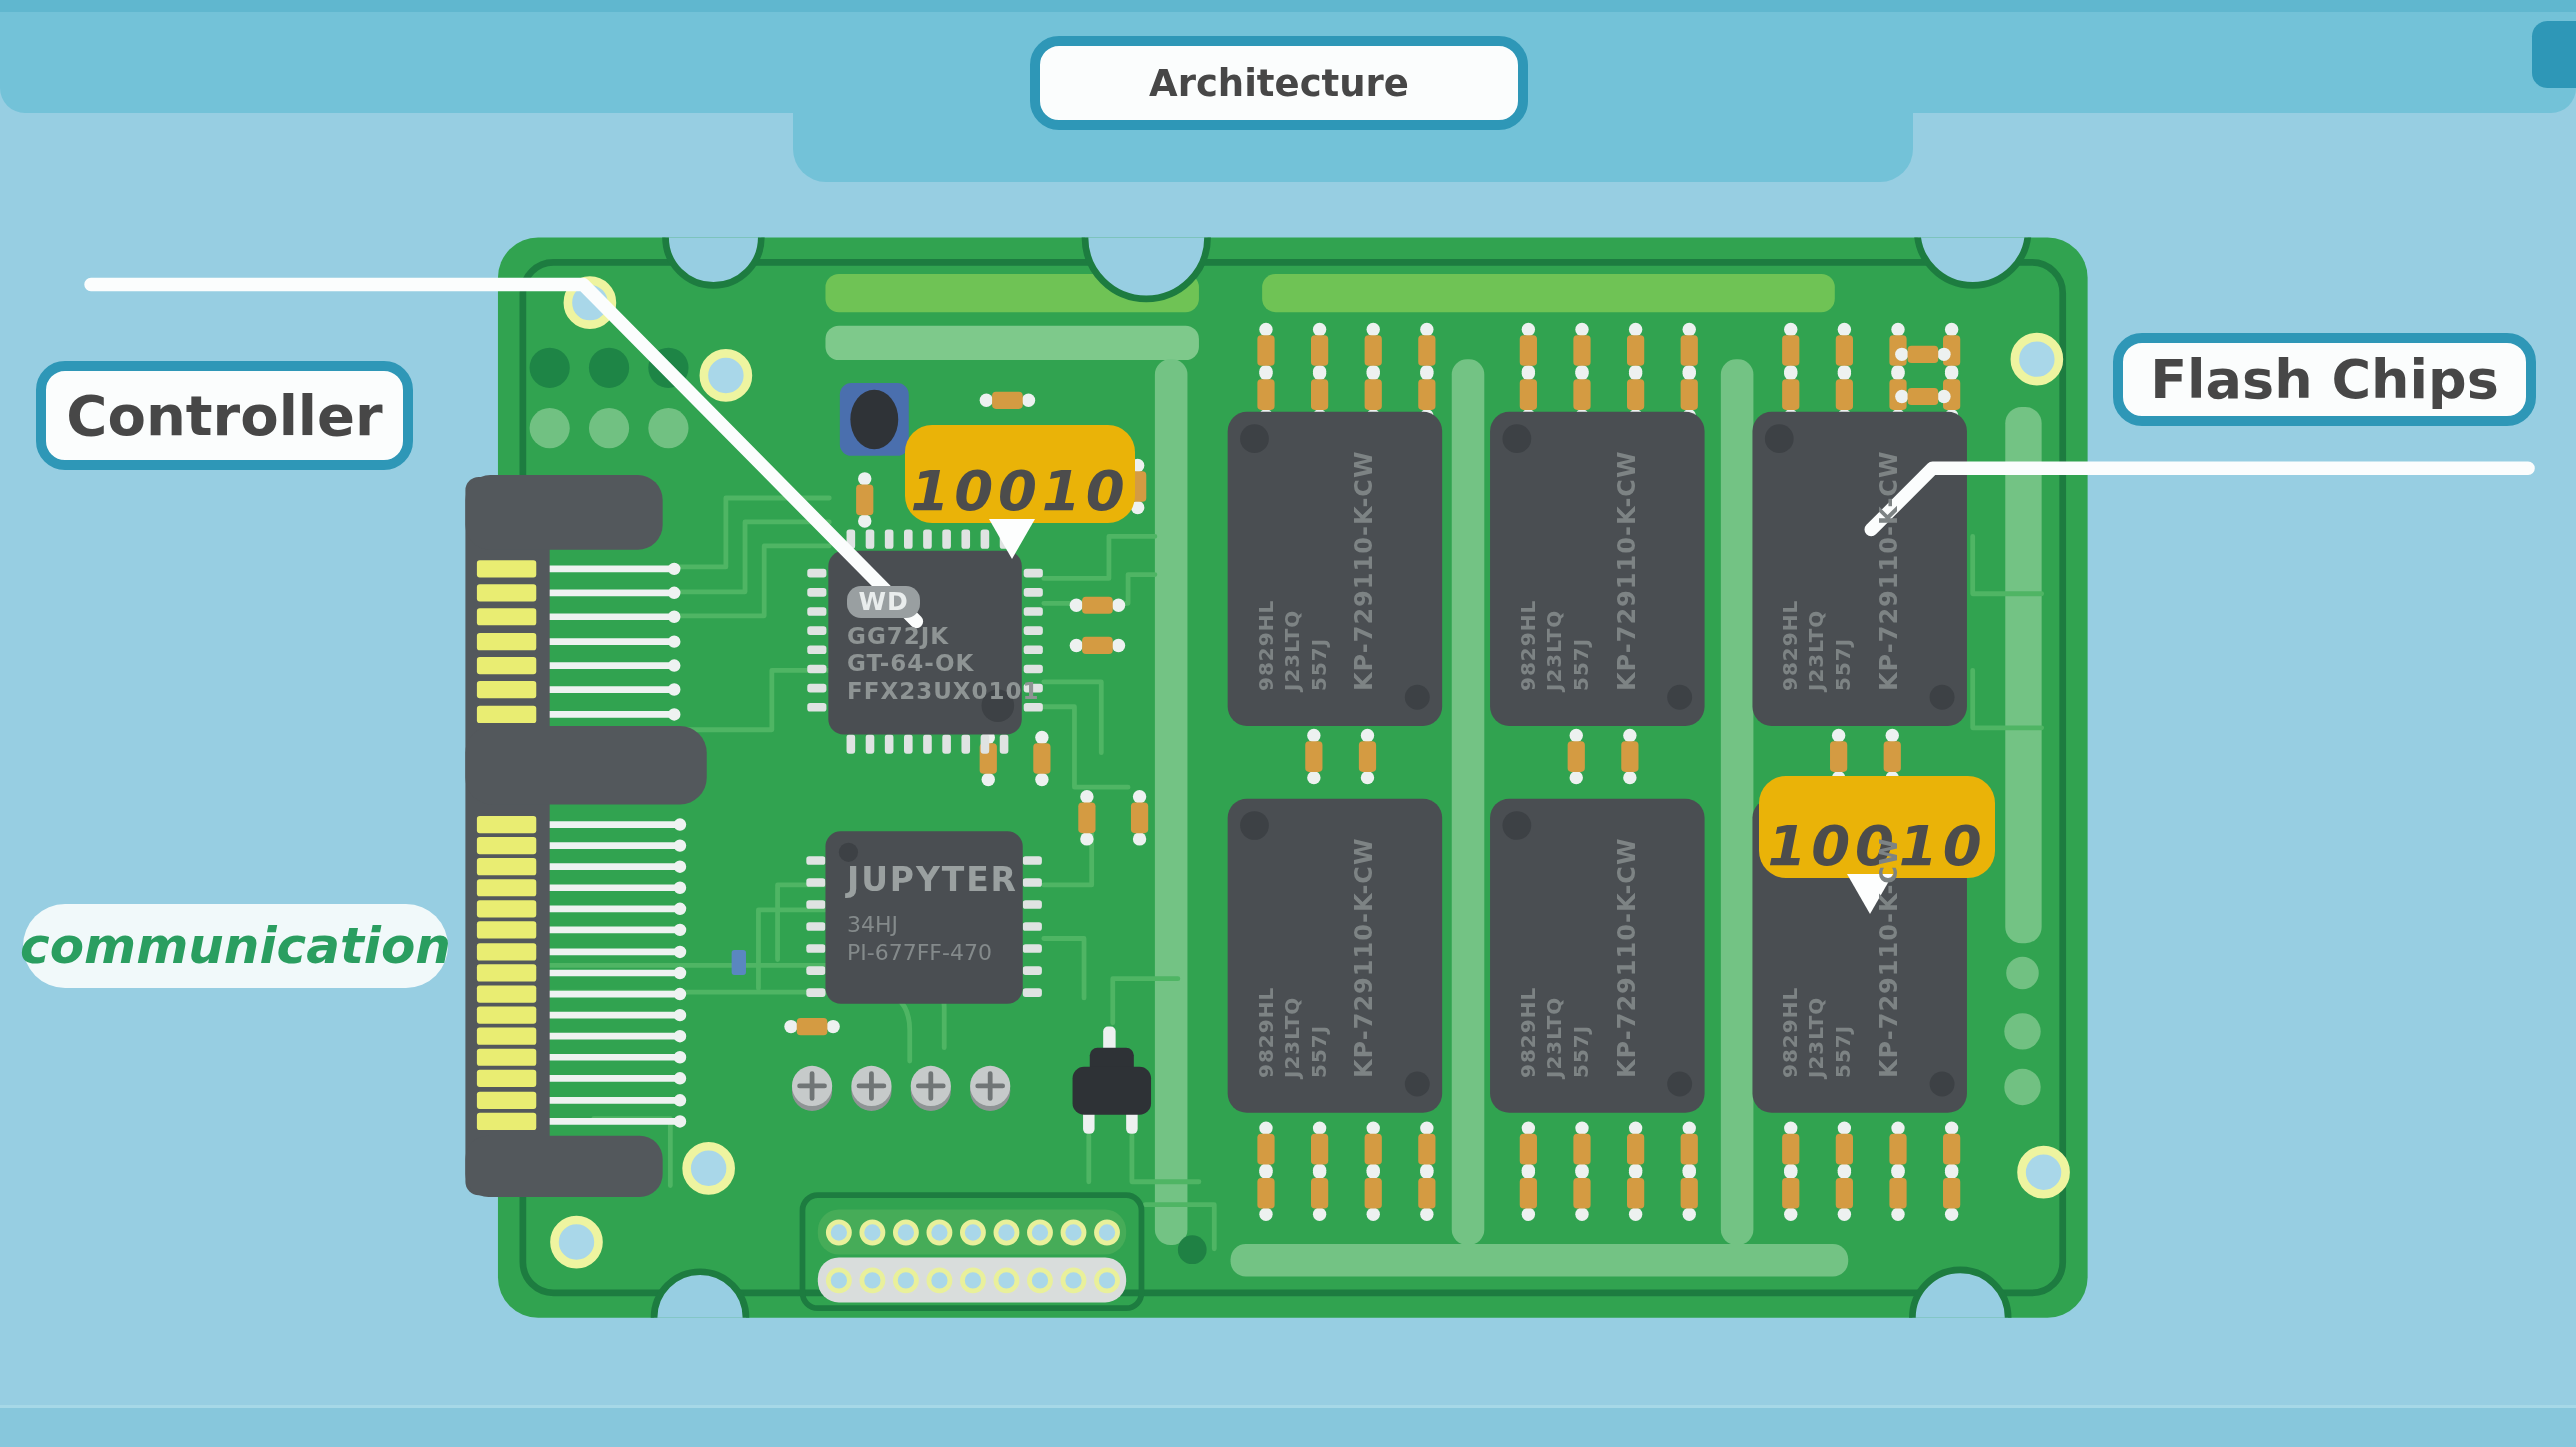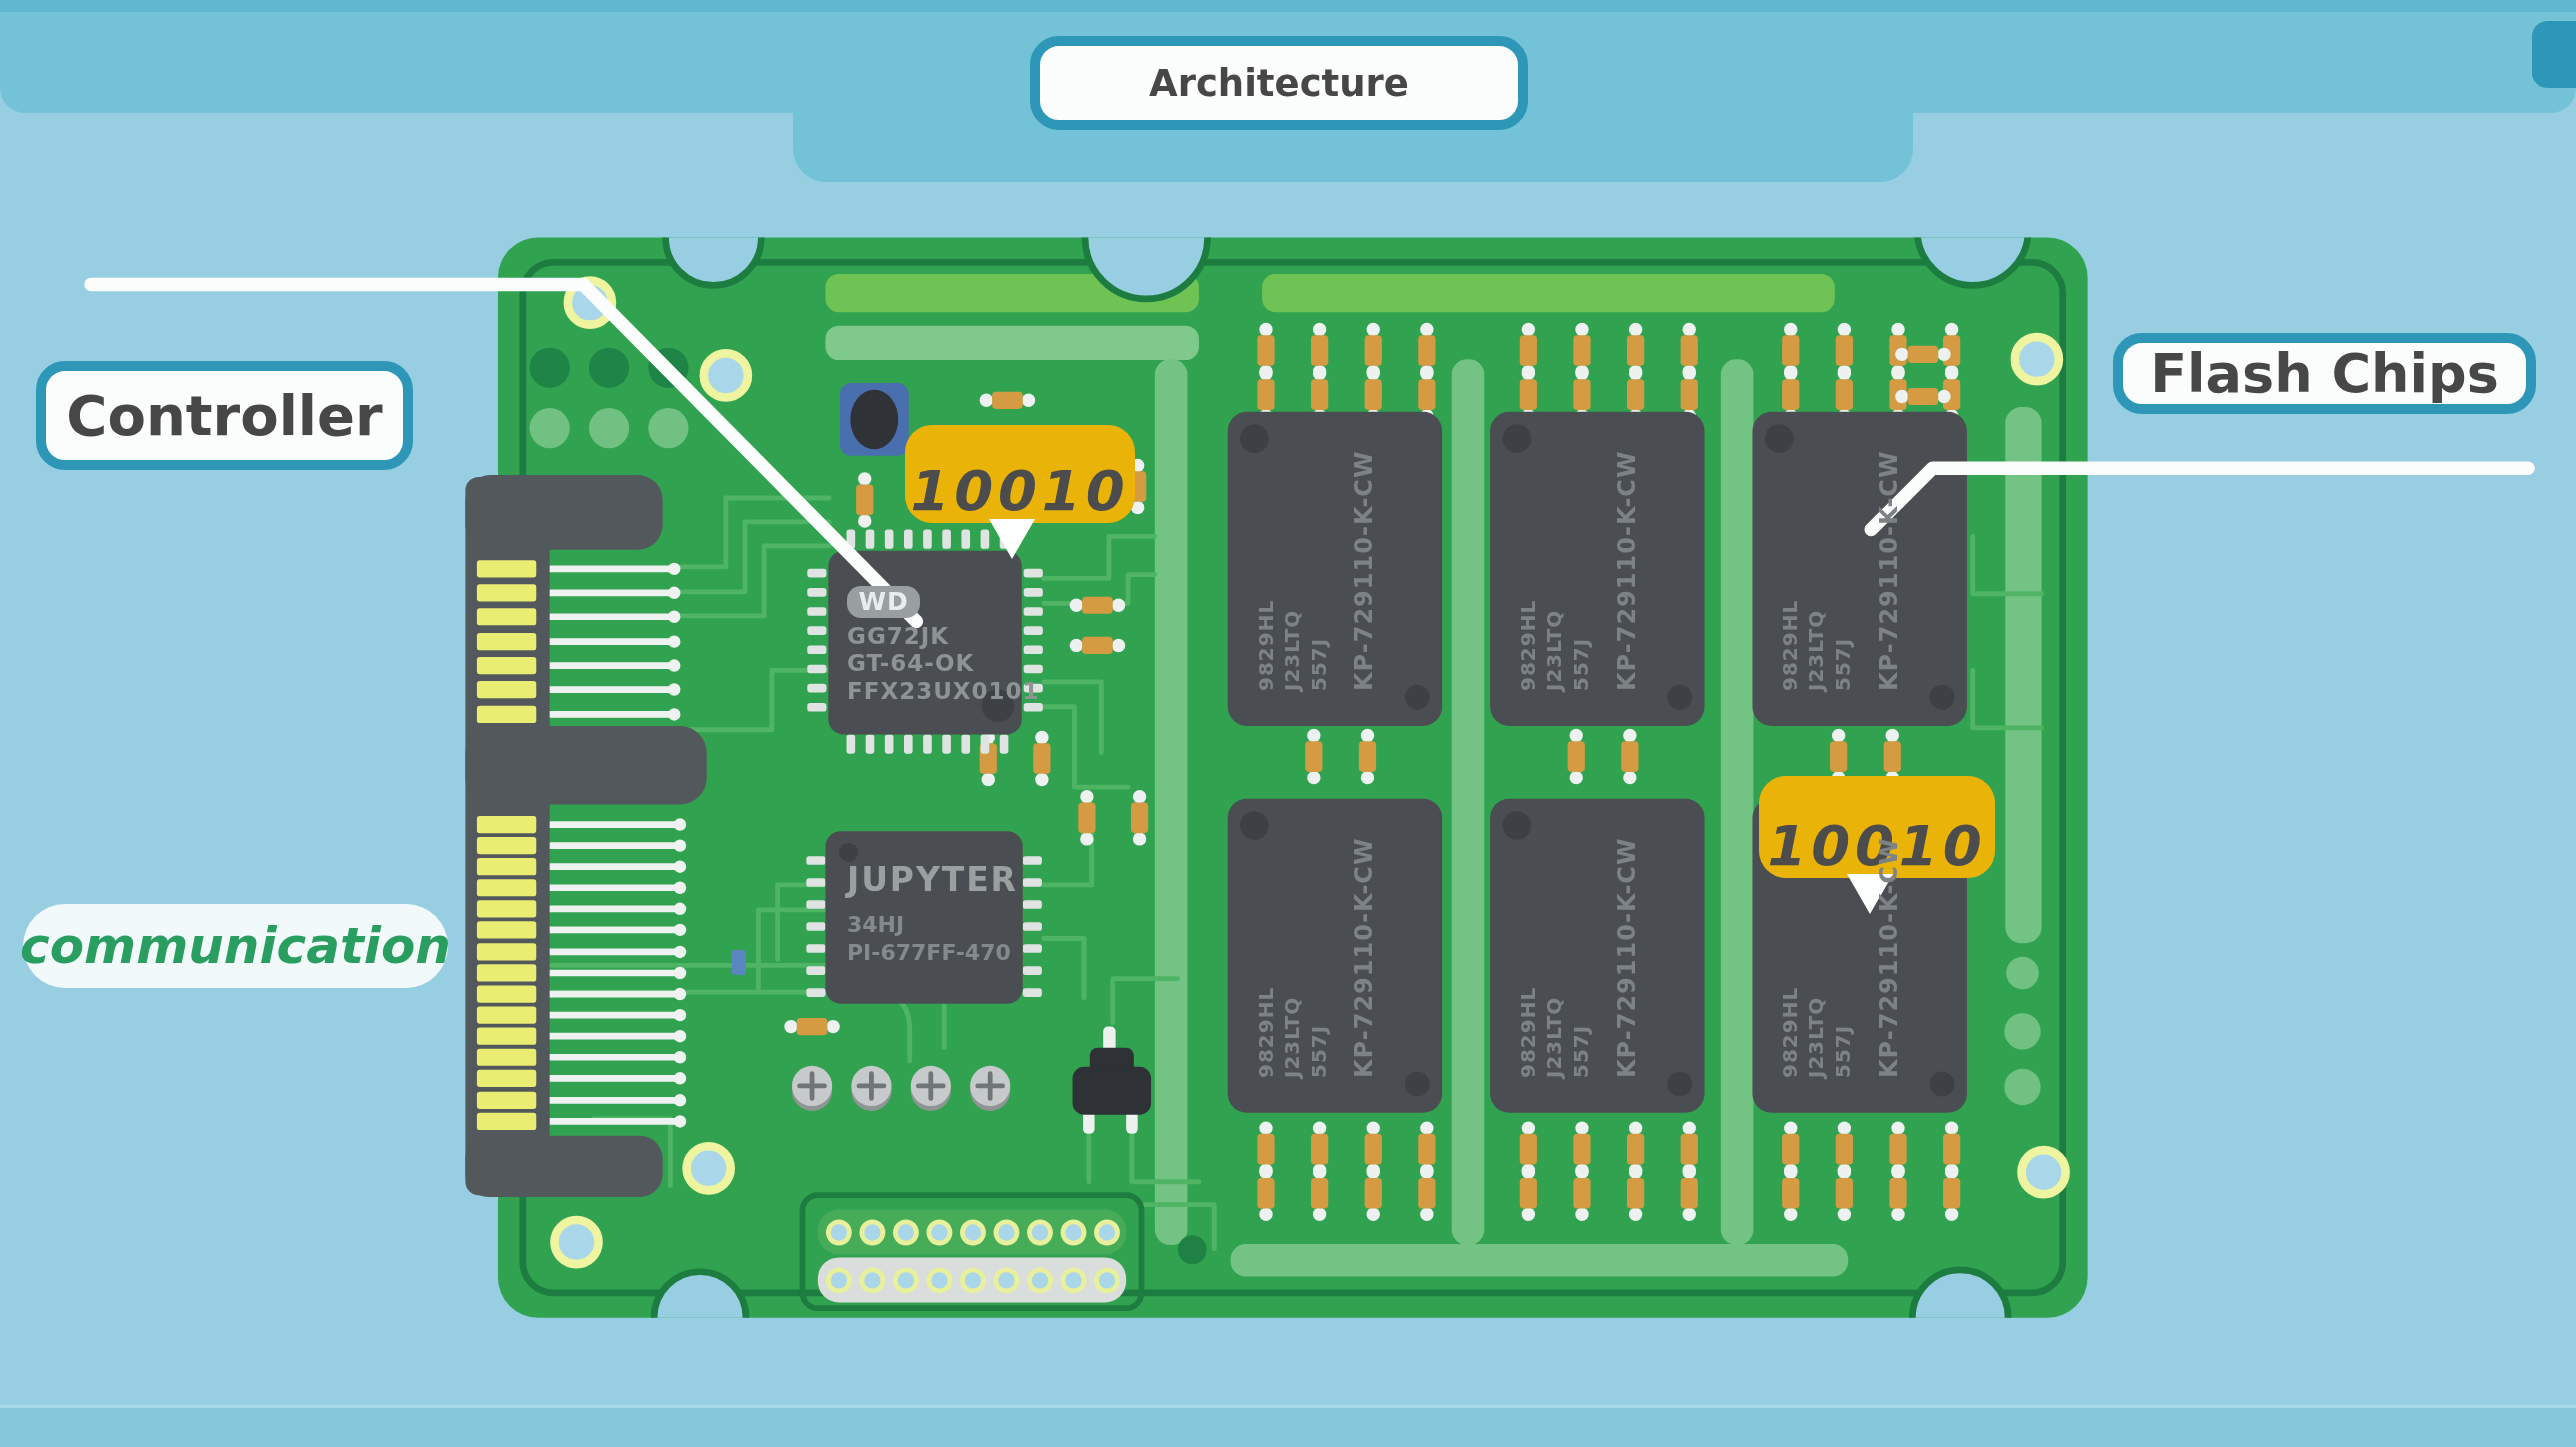--- a/index.html
+++ b/index.html
@@ -10,39 +10,39 @@
   .header{left:0;top:0;width:2576px;height:113px;background:#73c2d8;border-radius:0 0 25px 25px;}
   .header-tab{left:793px;top:0;width:1120px;height:182px;background:#73c2d8;border-radius:0 0 33px 33px;}
   .top-sliver{left:0;top:0;width:2576px;height:11.5px;background:#60b7cf;}
   .corner-chip{left:2532px;top:21px;width:67px;height:67px;background:#2e97b7;border-radius:15.3px;}
   .bottom-strip{left:0;top:1405px;width:2576px;height:43px;background:#87c7dc;border-top:3.8px solid #a6d8e7;}
   
   .badge{background:#fbfdfd;border:10.5px solid #2e97b7;border-radius:29px;display:flex;
          align-items:center;justify-content:center;font-weight:bold;color:#474747;box-sizing:border-box;}
   #lbl-arch{left:1030px;top:36px;width:498px;height:94px;font-size:37px;}
   #lbl-ctrl{left:36px;top:329px;width:377px;height:109px;font-size:56px;margin-top:32px;}
-  #lbl-flash{left:2113px;top:333px;width:423px;height:81px;font-size:54px;}
+  #lbl-flash{left:2113px;top:333px;width:423px;height:93px;font-size:54px;}
   .pill{left:23px;top:904px;width:425px;height:84px;border-radius:42px;background:rgba(247,252,252,.93);
         color:#2a9e60;font-style:italic;font-weight:bold;font-size:50px;display:flex;
         align-items:center;justify-content:center;}
   
   .bubble{background:#eab308;border-radius:27px;color:#4c4c4c;font-style:italic;font-weight:bold;
           display:flex;align-items:flex-end;justify-content:center;letter-spacing:4.8px;margin-left:24px;}
   #bubble1{left:881px;top:425px;width:230px;height:98px;font-size:56px;}
   #bubble2{left:1735px;top:776px;width:236px;height:102px;font-size:56px;}
   .bubble::after{content:"";position:absolute;top:96%;border:23px solid transparent;border-top:40px solid #fdfefe;}
   #bubble1::after{left:84px;} #bubble2::after{left:88px;}
   
   .chiptext{color:#8e9494;font-weight:bold;line-height:1.2;letter-spacing:1px;}
   #ctrl-text{left:847px;top:586px;width:192px;font-size:23px;}
   .wd-badge{display:inline-block;background:#999fa1;color:#e9eded;border-radius:14px;
             padding:1px 11.5px;font-size:25px;margin-bottom:4.8px;}
   #jup-text{left:847px;top:860px;width:192px;}
   #jup-name{font-size:33px;letter-spacing:1.9px;color:#9aa0a0;margin-bottom:11.5px;font-weight:bold;}
-  .jup-ln{font-size:22px;color:#848a8b;font-weight:bold;line-height:1.3;}
+  .jup-ln{font-size:22px;color:#848a8b;font-weight:normal;line-height:1.3;}
   .flash-small{width:124px;color:#7d8384;font-weight:bold;font-size:20px;line-height:1.32;
                letter-spacing:1px;white-space:pre-line;transform:rotate(-90deg);transform-origin:0 0;}
   .flash-part{width:182px;color:#7d8384;font-weight:bold;font-size:24px;letter-spacing:1px;
               white-space:nowrap;transform:rotate(-90deg);transform-origin:0 0;}
 </style>
 </head>
 <body>
 
 <div class="stage">
 

